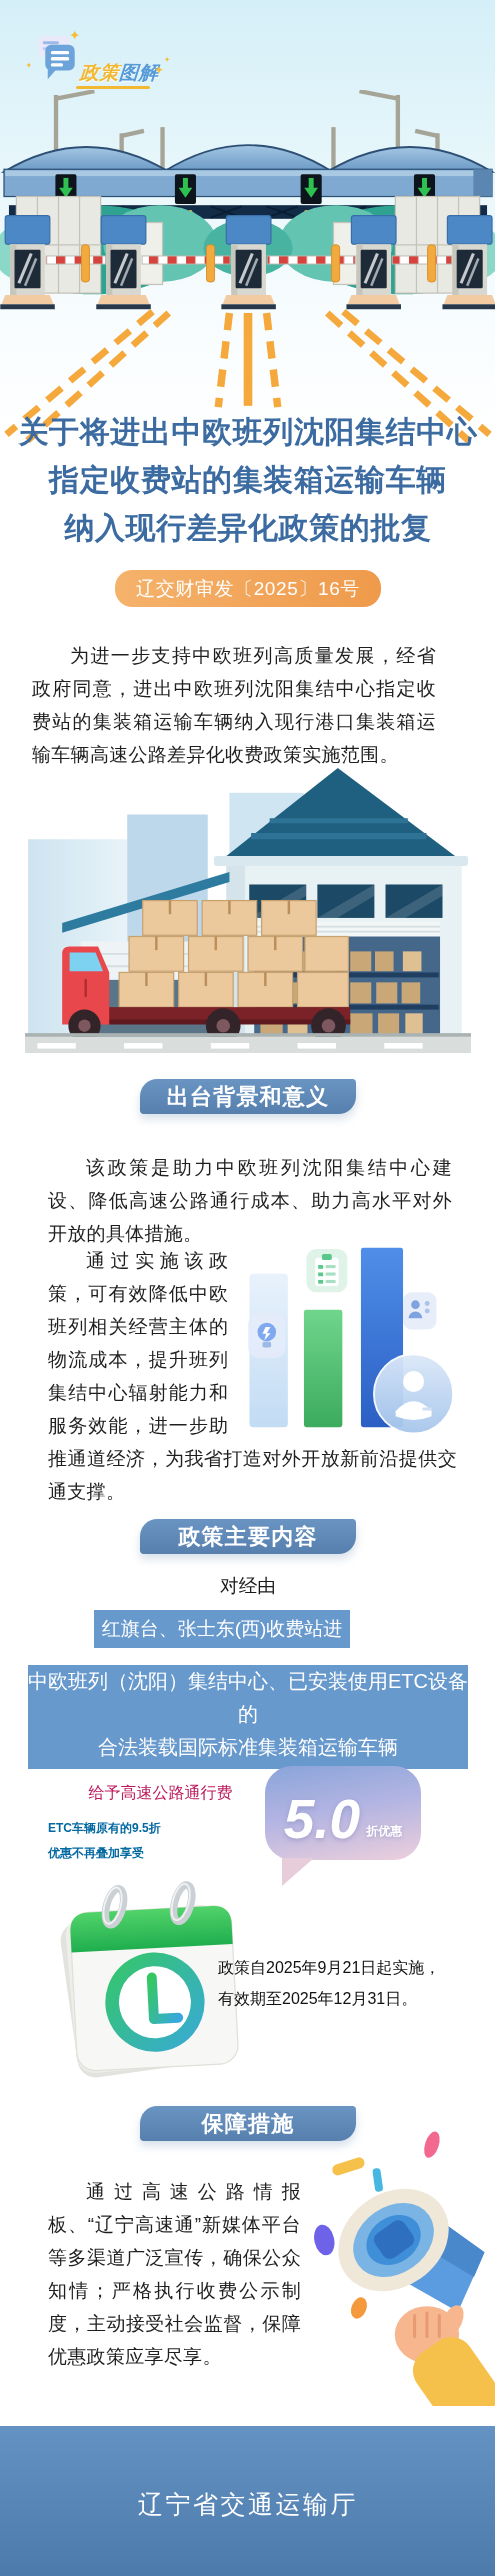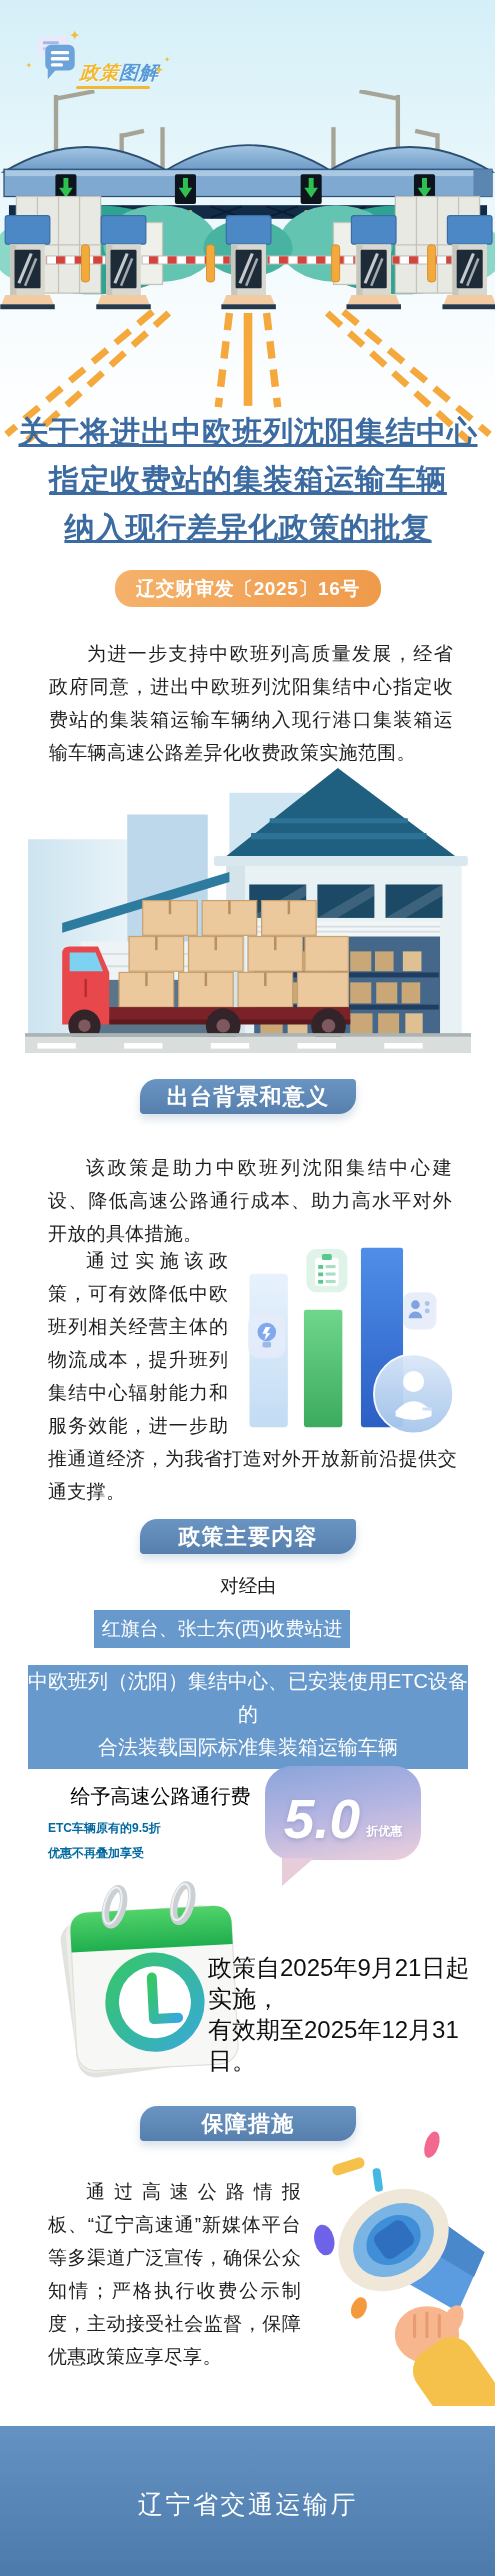--- a/index.html
+++ b/index.html
@@ -13,58 +13,58 @@
   .logo{top:31px;left:33px;width:149px;height:68px;}
   .logo-text{position:absolute;left:47px;top:28.5px;font-size:19px;font-weight:bold;font-style:italic;
              letter-spacing:0.6px;transform:skewX(-4deg);white-space:nowrap;}
   .logo-p1{color:#f3b832;text-shadow:0 0.6px 0 #fff;}
   .logo-p2{color:#569ad8;text-shadow:0 0.6px 0 #fff;}
   .logo-underline{position:absolute;left:43px;top:55px;width:74px;height:3.1px;background:#f3b832;border-radius:1.9px;}
   .sparkle{position:absolute;color:#f4bc38;}
   
   .title{top:408px;left:0;width:496px;text-align:center;color:#3b6ba0;
          font-family:"Liberation Serif","DejaVu Serif",serif;font-weight:bold;
-         font-size:30px;line-height:48px;letter-spacing:0.6px;text-decoration:underline;}
+         font-size:30px;line-height:48px;letter-spacing:0.6px;}
   .doc-pill-wrap{top:570px;left:0;width:496px;text-align:center;}
   .doc-pill{display:inline-block;padding:5.6px 21px;border-radius:17.3px;
             background:linear-gradient(90deg,#f5b26b,#ef9a4b);
-            color:#ffffff;font-size:19px;font-weight:bold;letter-spacing:0.6px;}
+            color:#ffffff;font-size:19px;font-weight:normal;letter-spacing:0.6px;}
   
   .para{font-size:19px;line-height:33px;color:#1f1f1f;text-align:justify;letter-spacing:0.3px;}
   .indent{text-indent:2em;}
-  .intro{top:639px;left:49px;width:404px;font-family:Liberation Mono, monospace;}
+  .intro{top:639px;left:32px;width:404px;}
   
   .badge{left:140px;width:216px;height:35px;line-height:35px;text-align:center;
          color:#fff;font-size:22px;font-weight:bold;letter-spacing:1.2px;
          background:linear-gradient(180deg,#6a94c2,#567fae);
          border-radius:17.3px 3.7px 17.3px 3.7px;box-shadow:0 5px 8.7px rgba(90,130,170,0.25);}
   .badge1{top:1079px;} .badge2{top:1519px;} .badge3{top:2106px;}
   .bg-para1{top:1151px;left:48px;width:404px;}
   .bg-para2{top:1244px;left:48px;width:409px;}
   .float-illus{float:right;width:220px;height:192px;margin:0 0 3.7px 8.7px;}
   
   .lead{top:1573px;left:0;width:496px;text-align:center;font-size:18.6px;color:#1a1a1a;}
   .bluebox{background:#6899cc;color:#ffffff;text-align:center;}
   .box1{top:1610px;left:94px;width:256px;height:38px;line-height:38px;font-size:19px;}
   .box2{top:1665px;left:28px;width:440px;height:104px;font-size:20px;line-height:33px;padding-top:0;box-sizing:border-box;}
   .b{font-weight:normal;}
-  .grant{top:1783px;left:48px;width:225px;text-align:center;font-size:20px;color:#000000;}
+  .grant{top:1783px;left:48px;width:225px;text-align:center;font-size:16px;color:#be185d;}
   .etc-note{top:1816px;left:48px;width:225px;text-align:left;font-size:12px;line-height:25px;
             color:#0369a1;font-weight:bold;}
   
   .bubble{top:1766px;left:265px;width:156px;height:94px;border-radius:27px;
           background:linear-gradient(170deg,#8aa4da 0%,#b4b5e2 48%,#eccfdc 100%);
           display:flex;align-items:flex-end;justify-content:center;padding-bottom:16px;box-sizing:border-box;}
   .bubble:after{content:"";position:absolute;left:17.3px;top:92px;width:0;height:0;
           border-left:32px solid #e7ccd9;border-bottom:28.5px solid transparent;}
   .disc-val{color:#fff;font-size:55px;font-weight:bold;font-style:italic;line-height:50px;
             text-shadow:0 1.9px 5px rgba(110,110,170,0.35);}
   .disc-unit{color:#fff;font-size:12px;font-weight:bold;margin-left:6.2px;margin-bottom:3.7px;
             text-shadow:0 1.2px 3.7px rgba(110,110,170,0.35);}
-  .validity{top:1952px;left:208px;width:273px;font-size:24px;line-height:31px;color:#111;}
+  .validity{top:1952px;left:218px;width:273px;font-size:16px;line-height:31px;color:#111;}
   
   .sg-para{top:2175px;left:48px;width:253px;}
   
   .footer{top:2426px;left:0;width:496px;height:150px;
           background:linear-gradient(180deg,#6492c3,#4b7aab);}
   .footer-org{position:absolute;top:62px;left:0;width:496px;text-align:center;color:#fff;
           font-size:25px;font-weight:normal;letter-spacing:2.5px;}
   svg{display:block;}
 </style>
 </head>

